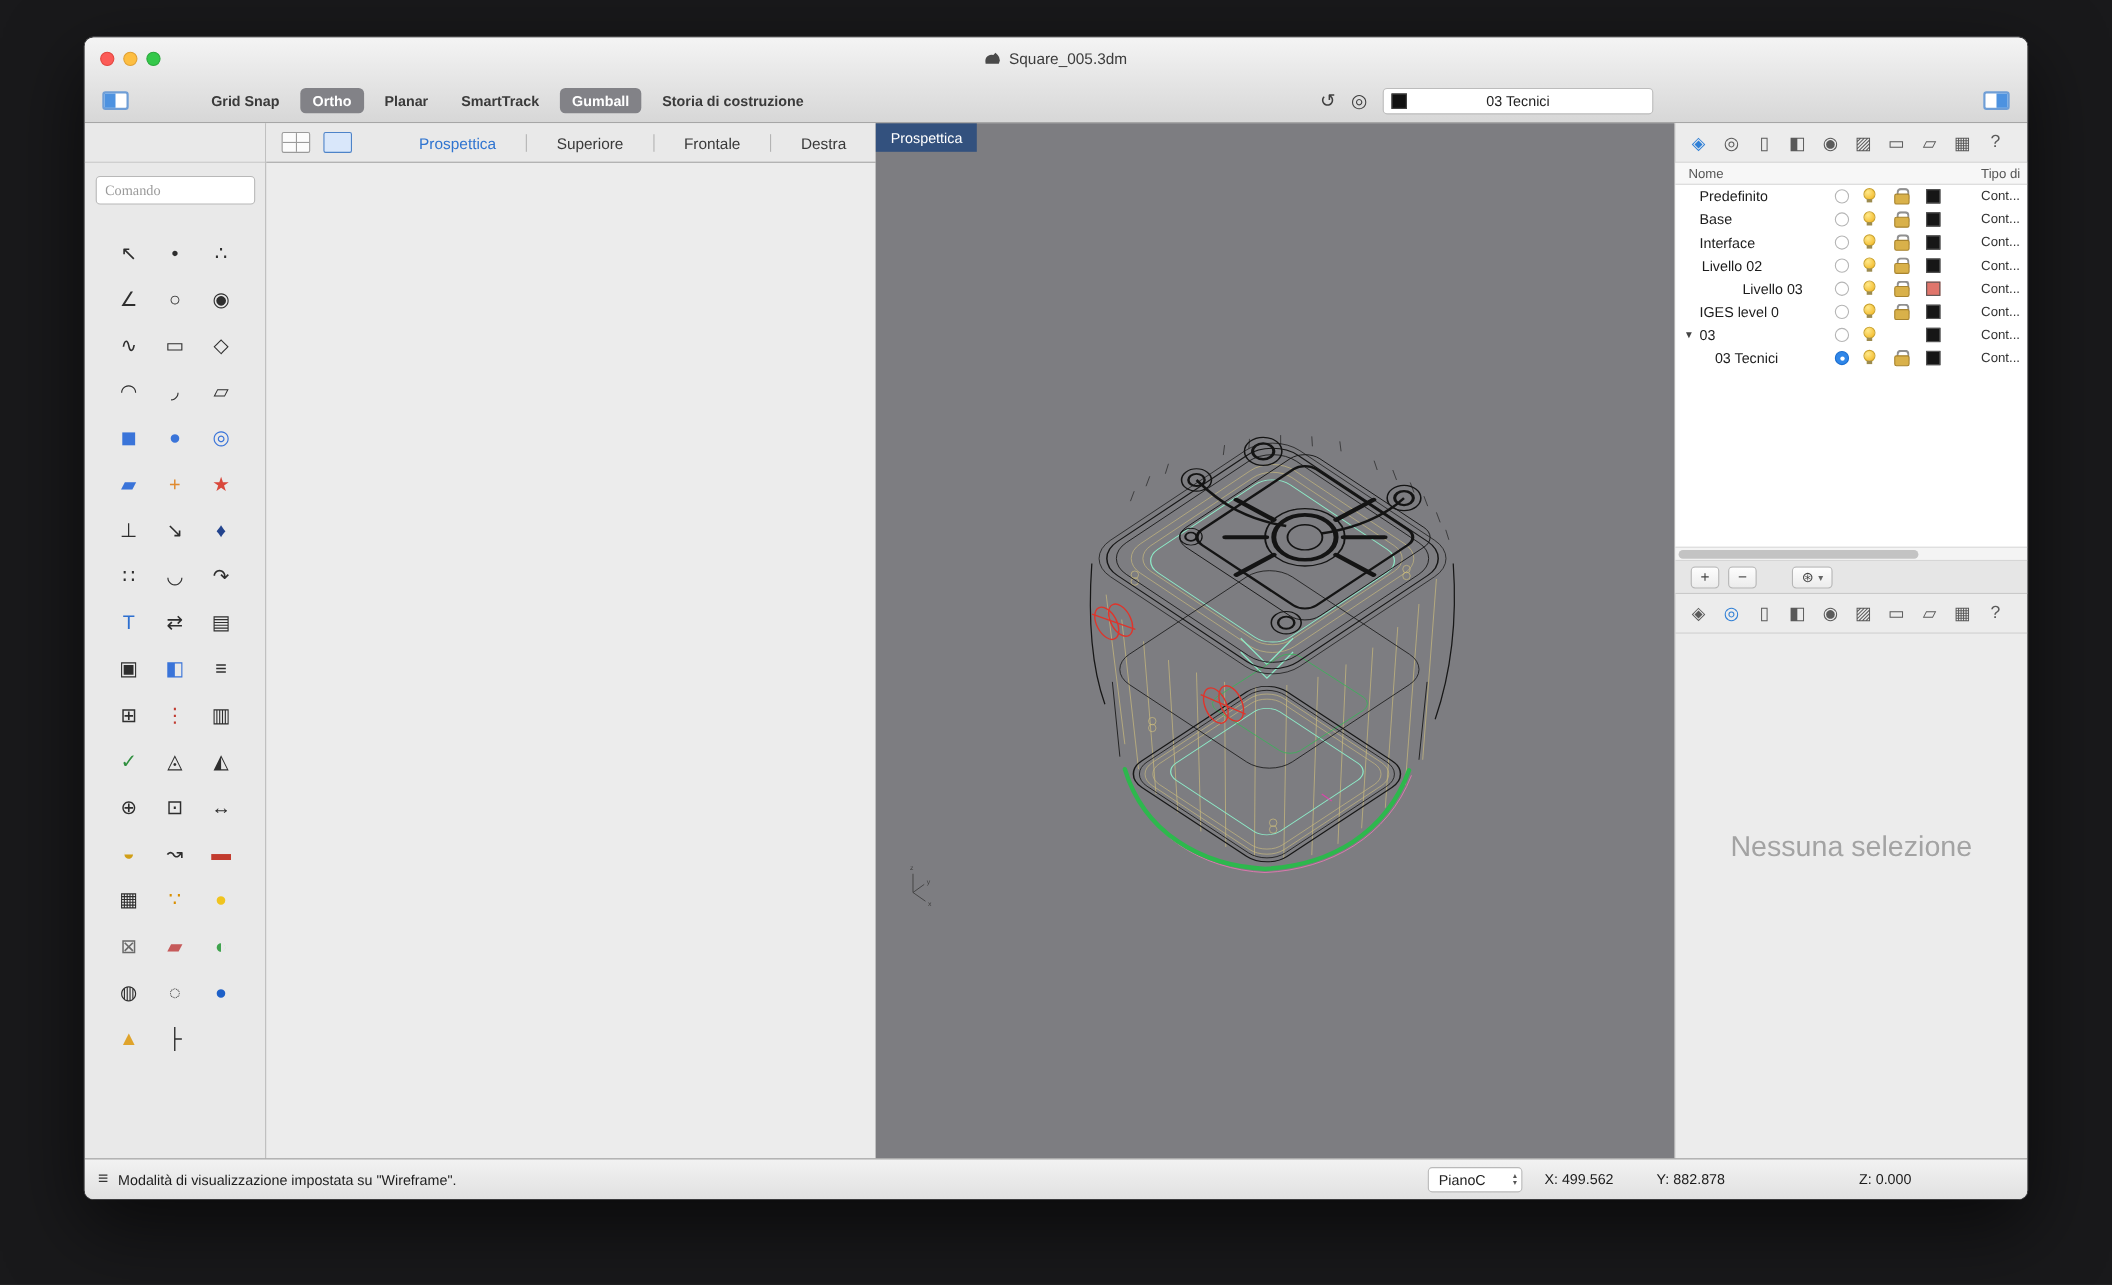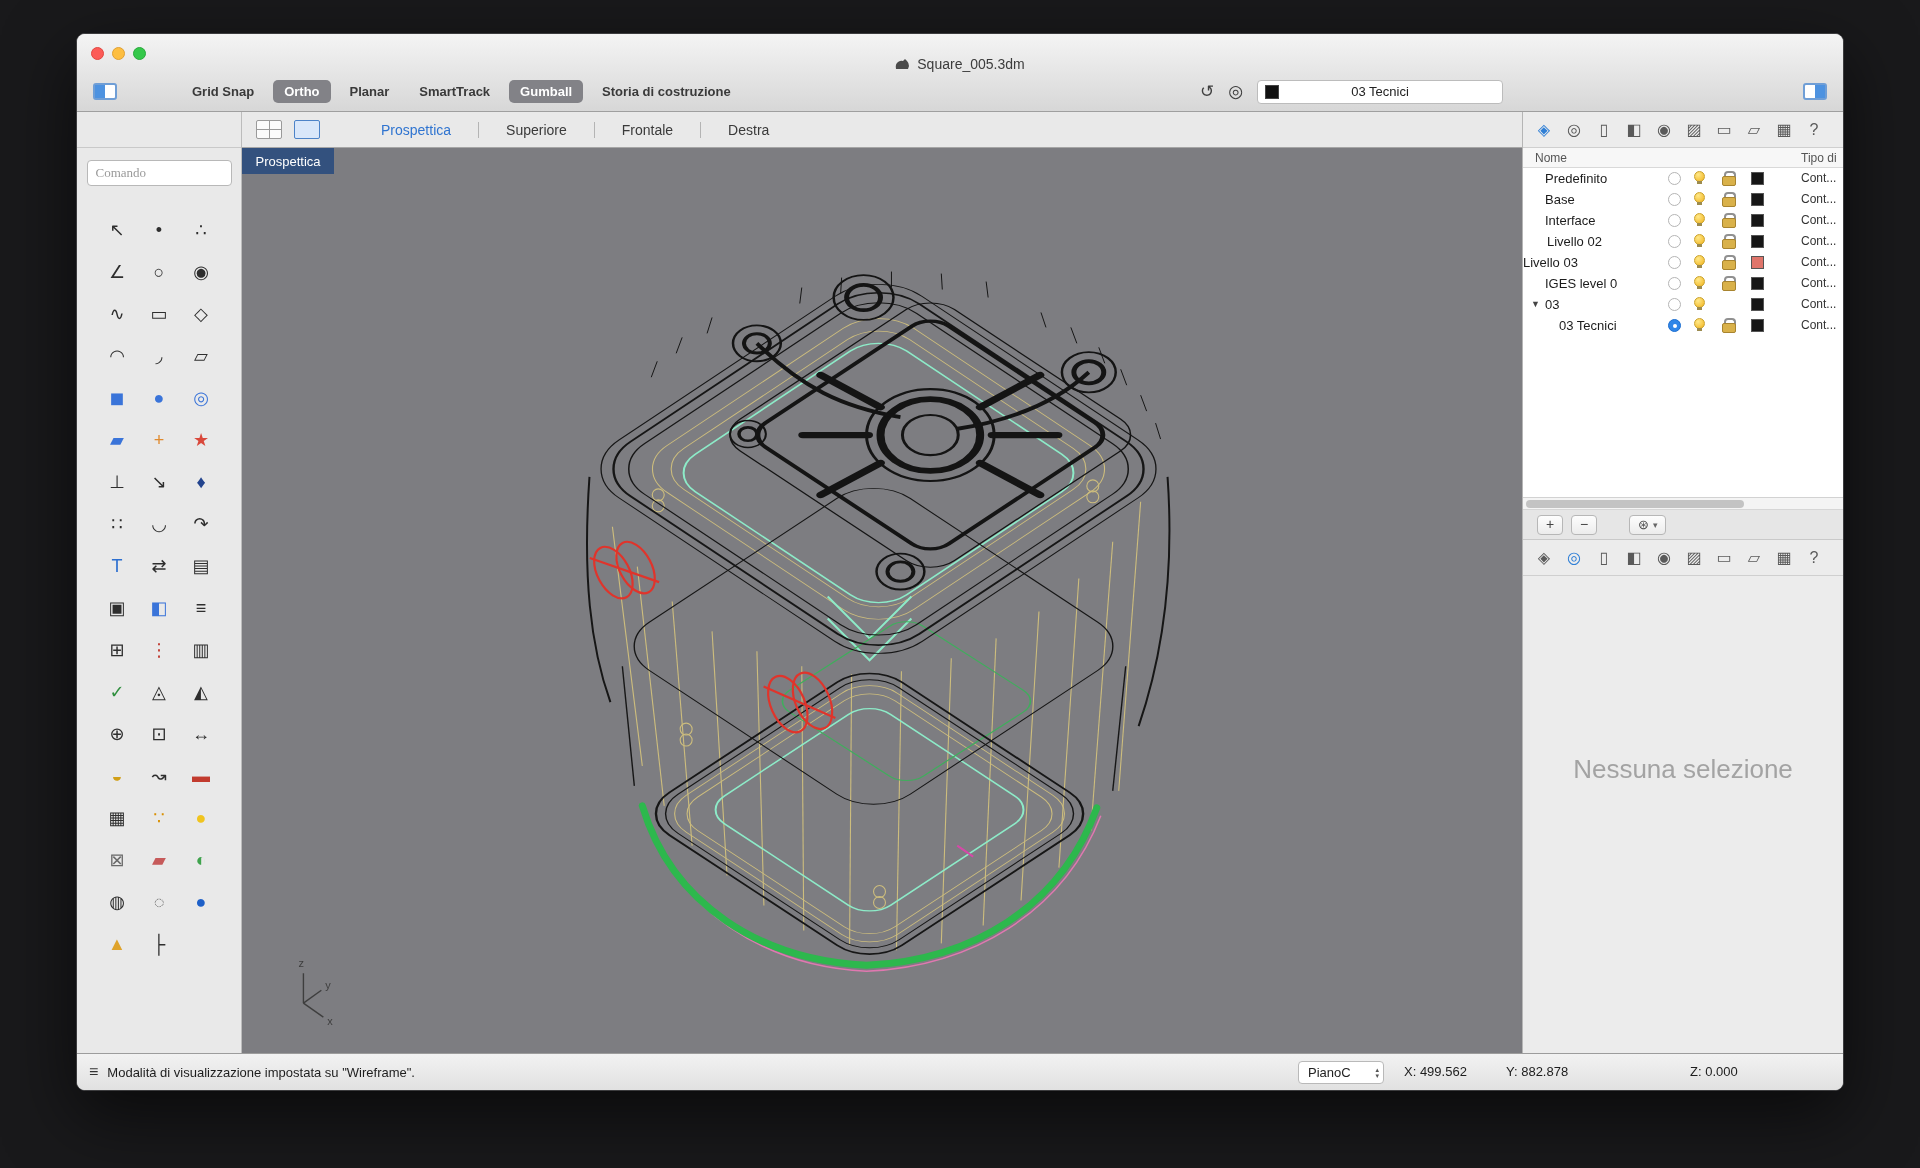--- a/index.html
+++ b/index.html
@@ -1,21 +1,21 @@
 <!DOCTYPE html>
 <html><head>
 <meta charset="utf-8">
 <style>
   *{margin:0;padding:0;box-sizing:border-box}
   html,body{width:1920px;height:1168px;background:#19191b;font-family:"Liberation Sans",sans-serif;overflow:hidden}
   .window{position:absolute;left:76px;top:33px;width:1768px;height:1058px;border-radius:9px;overflow:hidden;
     background:#ececec;border:1px solid #3c3c3e;box-shadow:0 24px 70px rgba(0,0,0,.6);display:flex;flex-direction:column}
   
   .chrome{flex:0 0 77px;background:linear-gradient(#f4f4f4,#d7d7d7);border-bottom:1px solid #9f9f9f}
-  .titlerow{height:38px;position:relative;display:flex;align-items:flex-end;justify-content:center}
+  .titlerow{height:38px;position:relative;display:flex;align-items:center;justify-content:center}
   .traffic{position:absolute;left:14px;top:0;height:38px;display:flex;align-items:center;gap:8px}
   .light{width:13px;height:13px;border-radius:50%}
   .light.red{background:#fc5b57;border:1px solid #e2463f}
   .light.yellow{background:#fdbe41;border:1px solid #e0a033}
   .light.green{background:#34c84a;border:1px solid #2aa93c}
   .title{font-size:14px;color:#3c3c3c;display:flex;align-items:center;gap:7px}
   .toolrow{height:39px;display:flex;align-items:center;padding:0 16px}
   .ptoggle{width:24px;height:17px;border:2px solid #6f9ed6;border-radius:3px;position:relative;background:#fff}
   .ptoggle i{position:absolute;top:0;bottom:0;width:48%;background:#4d92e0;display:block}
   .ptoggle.left i{left:0}.ptoggle.right i{right:0}
@@ -30,21 +30,21 @@
   
   .main{flex:1;display:flex;min-height:0}
   .sidebar{flex:0 0 165px;background:#e9e9e9;border-right:1px solid #bcbcbc;display:flex;flex-direction:column}
   .side-top{height:36px;border-bottom:1px solid #c9c9c9}
   .cmd{display:block;width:145px;height:26px;margin:12px auto 0;border:1px solid #b8b8b8;border-radius:4px;
     padding:0 8px;font-size:13px;color:#444;background:#fff;font-family:Liberation Serif, serif}
   .cmd::placeholder{color:#9a9a9a}
   .tool-grid{margin-top:24px;display:grid;grid-template-columns:repeat(3,42px);grid-auto-rows:42px;justify-content:center}
   .tool{width:36px;height:36px;margin:3px;font-size:18px;line-height:34px;text-align:center;border-radius:4px}
   
-  .vpcol{flex:1;display:flex;flex-direction:column;min-width:0}
+  .vpcol{flex:1;display:flex;min-width:0}
   .vtabs{height:36px;background:#e9e9e9;border-bottom:1px solid #a6a6a6;display:flex;align-items:center;padding-left:14px}
   .paneicon{width:26px;height:19px;border:1px solid #9a9a9a;background:#fbfbfb;border-radius:2px;position:relative;margin-right:12px}
   .paneicon.grid::before{content:'';position:absolute;inset:0;
     background:linear-gradient(#9a9a9a,#9a9a9a) center/1px 100% no-repeat,linear-gradient(#9a9a9a,#9a9a9a) center/100% 1px no-repeat}
   .paneicon.single{border-color:#4d83c8;background:#d9e7fa}
   .vtabset{display:flex;align-items:center;margin-left:22px}
   .vtab{font-size:14px;color:#3a3a3a;padding:0 27px;border-right:1px solid #b4b4b4}
   .vtab:last-child{border-right:none}
   .vtab.active{color:#2f74d0}
   .vcanvas{position:relative;flex:1;background:#7d7d81;overflow:hidden}
@@ -398,21 +398,21 @@
         </div>
       <div class="lheader">
         <span class="hname">Nome</span>
         <span class="htype">Tipo di</span>
       </div>
       <div class="lbody">
           <div class="lrow"><span class="lname" style="padding-left: 22px;">Predefinito</span><span class="lradio"></span><span class="lbulb"></span><span class="llock"></span><span class="lswatch" style="background: rgb(22, 22, 22);"></span><span class="ltype">Cont...</span></div>
           <div class="lrow"><span class="lname" style="padding-left: 22px;">Base</span><span class="lradio"></span><span class="lbulb"></span><span class="llock"></span><span class="lswatch" style="background: rgb(22, 22, 22);"></span><span class="ltype">Cont...</span></div>
           <div class="lrow"><span class="lname" style="padding-left: 22px;">Interface</span><span class="lradio"></span><span class="lbulb"></span><span class="llock"></span><span class="lswatch" style="background: rgb(22, 22, 22);"></span><span class="ltype">Cont...</span></div>
           <div class="lrow"><span class="lname" style="padding-left: 24px;">Livello 02</span><span class="lradio"></span><span class="lbulb"></span><span class="llock"></span><span class="lswatch" style="background: rgb(22, 22, 22);"></span><span class="ltype">Cont...</span></div>
-          <div class="lrow"><span class="lname" style="">Livello 03</span><span class="lradio"></span><span class="lbulb"></span><span class="llock"></span><span class="lswatch" style="background: rgb(224, 117, 107);"></span><span class="ltype">Cont...</span></div>
+          <div class="lrow"><span class="lname" style="padding-left: 22px; margin-left: 39px;">Livello 03</span><span class="lradio"></span><span class="lbulb"></span><span class="llock"></span><span class="lswatch" style="background: rgb(224, 117, 107);"></span><span class="ltype">Cont...</span></div>
           <div class="lrow"><span class="lname" style="padding-left: 22px; text-align: right;">IGES level 0</span><span class="lradio"></span><span class="lbulb"></span><span class="llock"></span><span class="lswatch" style="background: rgb(22, 22, 22);"></span><span class="ltype">Cont...</span></div>
           <div class="lrow"><span class="disc">▼</span><span class="lname" style="padding-left: 22px;">03</span><span class="lradio"></span><span class="lbulb"></span><span class="lswatch" style="background: rgb(22, 22, 22);"></span><span class="ltype">Cont...</span></div>
           <div class="lrow"><span class="lname" style="padding-left: 36px;">03 Tecnici</span><span class="lradio cur"></span><span class="lbulb"></span><span class="llock"></span><span class="lswatch" style="background: rgb(22, 22, 22);"></span><span class="ltype">Cont...</span></div>
         </div>
       <div class="hscroll">
         <div class="hthumb"></div>
       </div>
       <div class="lactions">
         <span class="abtn">+</span>
         <span class="abtn">−</span>

